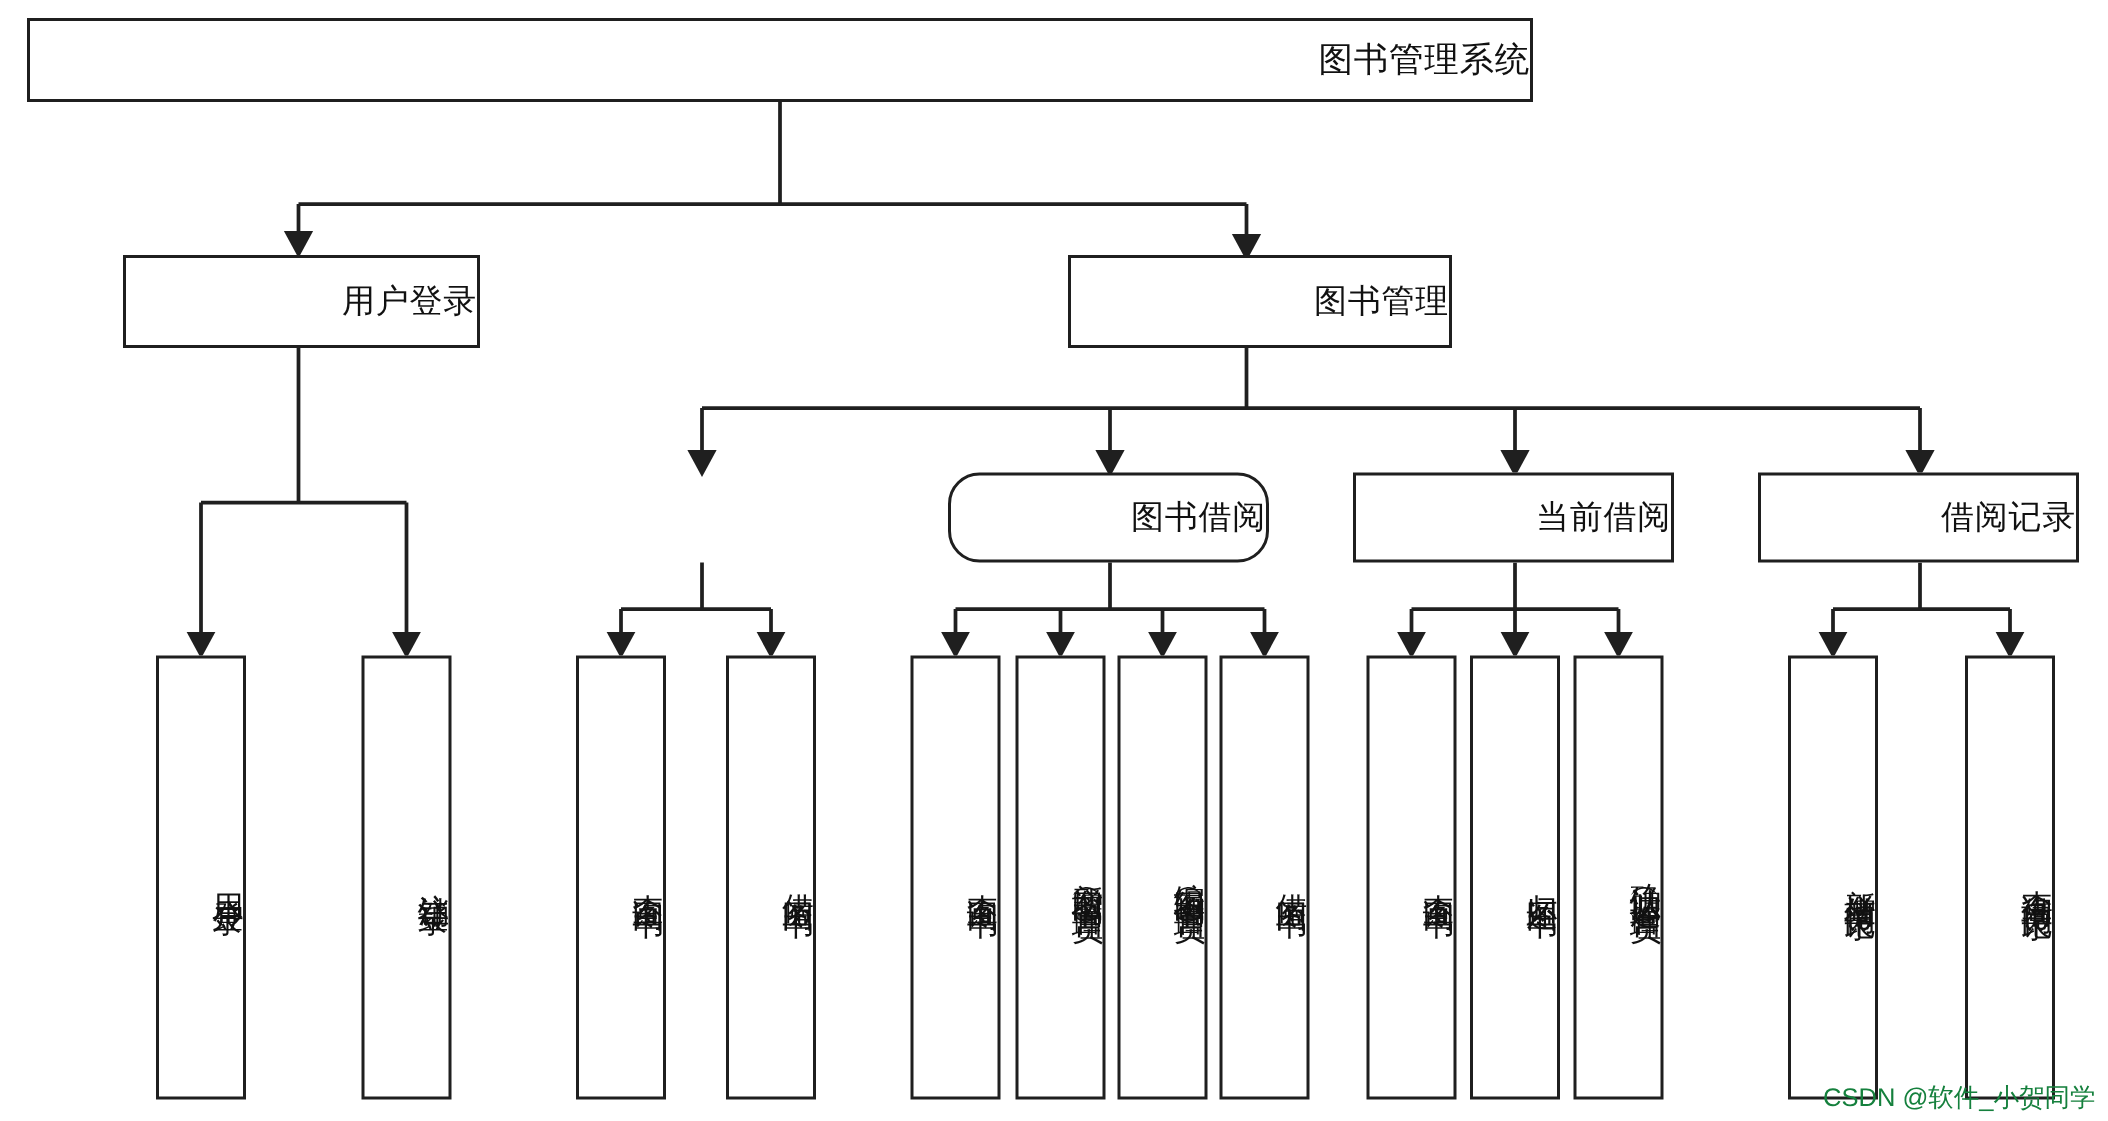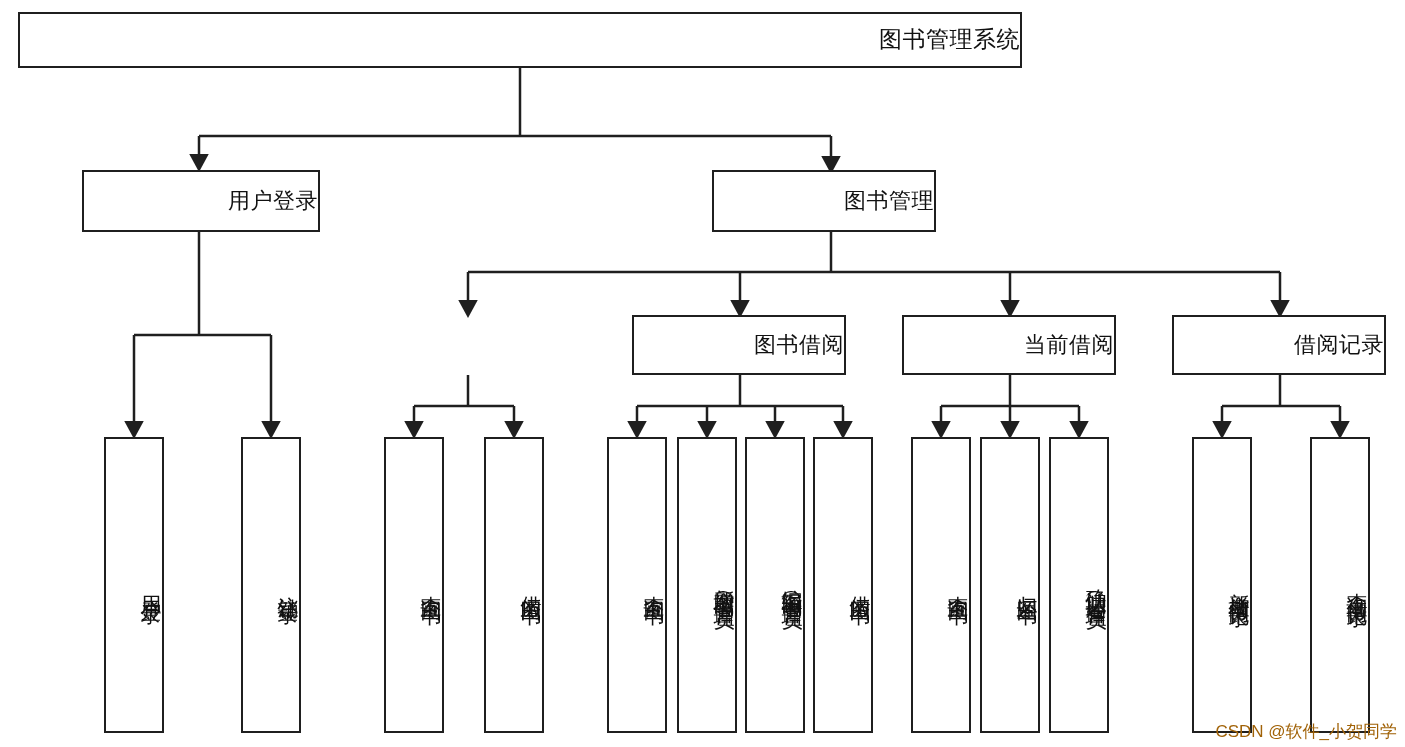--- a/index.html
+++ b/index.html
@@ -52,21 +52,21 @@
     line-height: 1.05;
   }
   .node.title .label {
     font-size: 23px;
   }
   #watermark {
     position: absolute;
     right: 8px;
     bottom: 4px;
     font-size: 17px;
-    color: #a16207;
+    color: #15803d;
     z-index: 5;
     white-space: nowrap;
     font-family: "Liberation Sans", "DejaVu Sans", sans-serif;
   }
 </style>
 </head>
 <body>
 
 <div id="diagram-root">
 
@@ -120,25 +120,25 @@
     </g>
   </svg>
 
   <div class="node title" style="left:18px; top:12px; width:1004px; height:56px;">
     <span class="label">图书管理系统</span>
   </div>
 
   <div class="node" style="left:82px; top:170px; width:238px; height:62px;">
     <span class="label">用户登录</span>
   </div>
-  <div class="node" style="left:712px; top:170px; width:224px; height:62px;">
+  <div class="node" style="left:712px; top:170px; width:256px; height:62px;">
     <span class="label">图书管理</span>
   </div>
 
-  <div class="node" style="left:632px; top:315px; width:214px; height:60px;">
+  <div class="node" style="left:632px; top:315px; width:214px; height:60px;border-radius:21px;">
     <span class="label">图书借阅</span>
   </div>
   <div class="node" style="left:902px; top:315px; width:214px; height:60px;">
     <span class="label">当前借阅</span>
   </div>
   <div class="node" style="left:1172px; top:315px; width:214px; height:60px;">
     <span class="label">借阅记录</span>
   </div>
 
   <div class="node vertical" style="left:104px; top:437px; width:60px; height:296px;">

